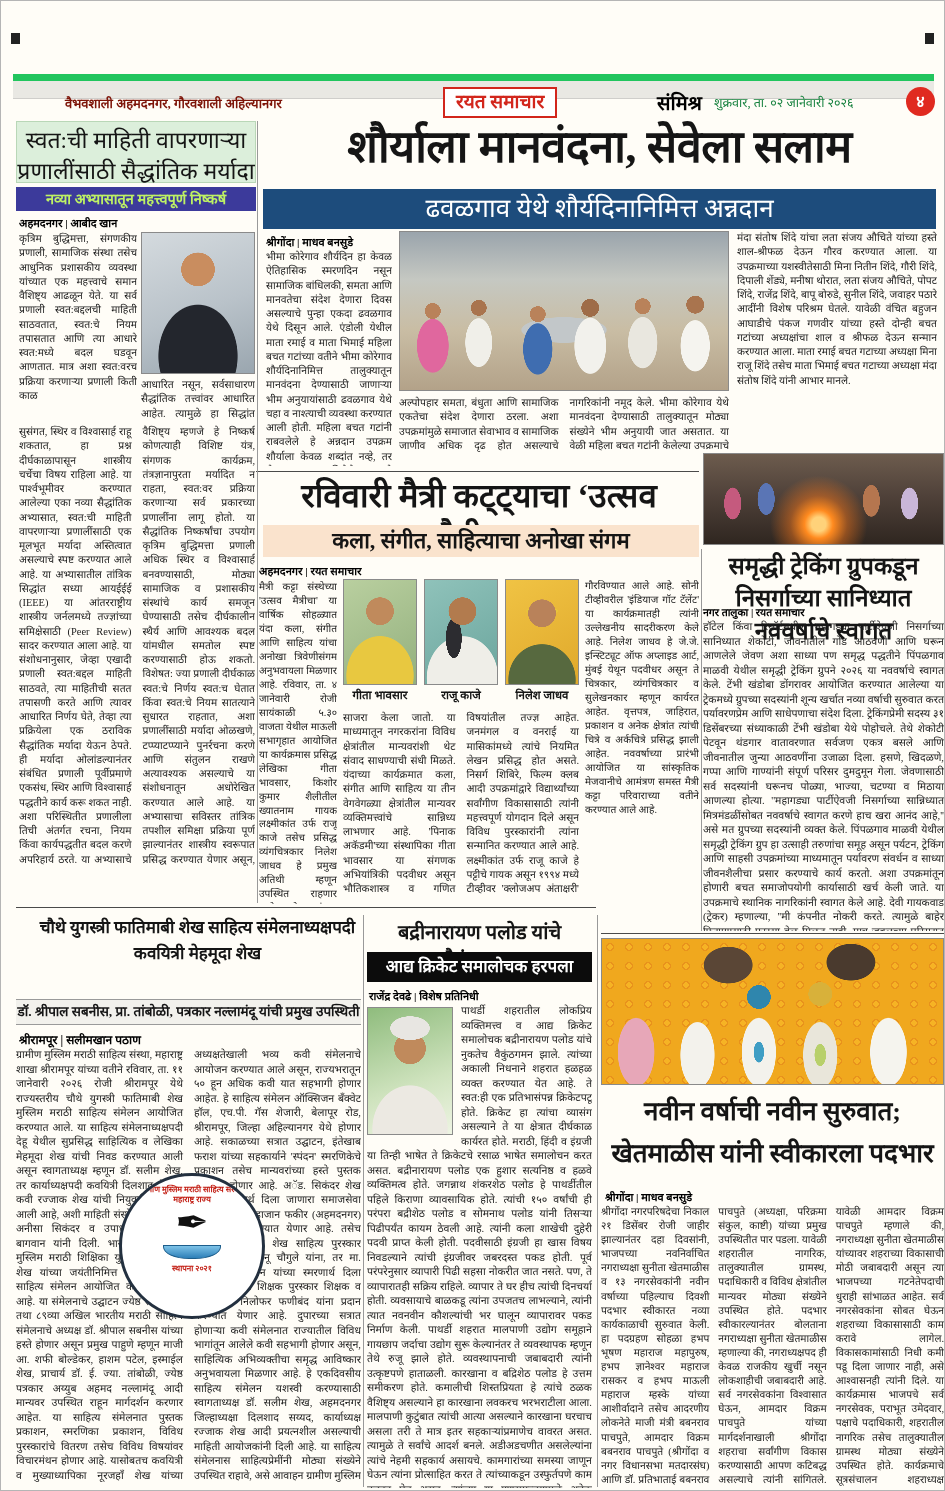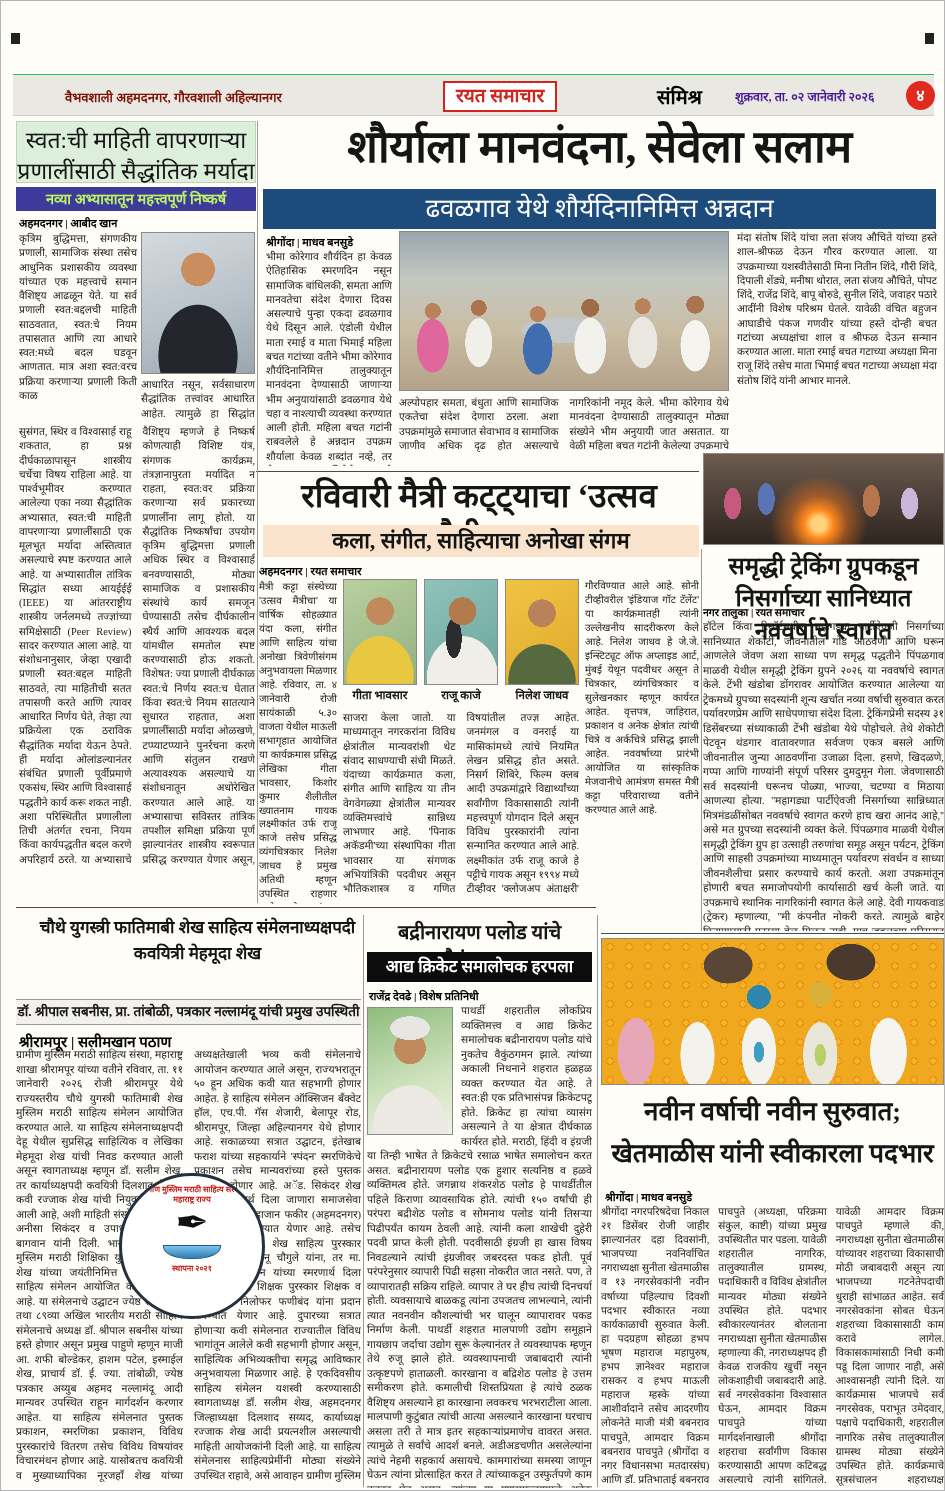--- a/index.html
+++ b/index.html
@@ -7,26 +7,26 @@
   .page{position:relative;width:945px;height:1491px;margin:0 auto;background:#fffdf7;
         font-family:"Liberation Serif","DejaVu Serif",serif;color:#151515;overflow:hidden;border:1px solid #b5b5b5}
   .abs{position:absolute}
   .body-txt{font-size:10.4px;line-height:1.37;text-align:justify;overflow:hidden;color:#1c1c1c}
   .byline{font-size:11px;font-weight:bold;color:#000}
   .rule{position:absolute;background:#4a4a4a}
   .photo{position:absolute;overflow:hidden;border:1px solid #8a8a8a}
   .cap{font-weight:bold;text-align:center;font-size:11.5px;line-height:1.2}
 
   
-  .masthead{left:12px;top:73px;width:921px;height:42px;background:#e9e8e3;border-top:1px solid #22c55e;border-bottom:1px solid #cfcecb}
+  .masthead{left:12px;top:73px;width:921px;height:25px;background:#e9e8e3;border-top:7px solid #22c55e;border-bottom:1px solid #cfcecb}
   .slogan{position:absolute;left:52px;top:13px;font-size:13px;font-weight:bold;color:#7d1408}
   .paper-box{position:absolute;left:430px;top:6px;border:2px solid #d2261c;background:#fff;color:#d2261c;
              font-size:19px;font-weight:bold;padding:1px 11px;line-height:1.3}
   .section-label{position:absolute;left:644px;top:8px;font-size:20px;font-weight:bold;color:#000}
-  .dateline{position:absolute;left:722px;top:13px;font-size:12.5px;font-weight:bold;color:#4c1d95}
+  .dateline{position:absolute;left:701px;top:13px;font-size:12.5px;font-weight:normal;color:#15803d}
   .pageno{position:absolute;left:893px;top:6px;width:29px;height:29px;border-radius:50%;background:#e02a20;color:#fff;
           font-size:16px;font-weight:bold;text-align:center;line-height:29px}
   .reg-mark{position:absolute;width:9px;height:11px;background:#222}
 
   
   .hl-green{background:#dcefdb;border:1px solid #b9d7b7;font-size:23px;font-weight:normal;text-align:center;line-height:1.35;padding-top:3px}
   .bar-purple{background:#3c3a9b;color:#bef264;font-size:14.5px;font-weight:bold;text-align:center;line-height:24px}
   .hl-main{font-size:45px;font-weight:bold;text-align:center;line-height:1.3;letter-spacing:-.5px}
   .bar-navy{background:#1d4c7c;color:#fff;font-size:26px;font-weight:normal;text-align:center;line-height:40px}
   .hl-mid{font-size:33px;font-weight:bold;text-align:center;line-height:1.25}
@@ -161,21 +161,21 @@
   <div class="photo ph-campfire" style="left:702px;top:452px;width:241px;height:92px"></div>
   <div class="abs hl-sm" style="left:702px;top:549px;width:241px;height:52px;font-size:24px;line-height:1.35">समृद्धी ट्रेकिंग ग्रुपकडून निसर्गाच्या सानिध्यात नववर्षाचे स्वागत</div>
   <div class="abs byline" style="left:702px;top:604px;width:241px;font-size:10.5px">नगर तालुका | रयत समाचार</div>
   <div class="abs body-txt" style="left:702px;top:619px;width:241px;height:311px;font-size:10.6px">हॉटेल किंवा रिसॉर्टमधील महागड्या पार्टीऐवजी निसर्गाच्या सानिध्यात शेकोटी, जीवनातील गोड आठवणी आणि घरून आणलेले जेवण अशा साध्या पण समृद्ध पद्धतीने पिंपळगाव माळवी येथील समृद्धी ट्रेकिंग ग्रुपने २०२६ या नववर्षाचे स्वागत केले. टेंभी खंडोबा डोंगरावर आयोजित करण्यात आलेल्या या ट्रेकमध्ये ग्रुपच्या सदस्यांनी शून्य खर्चात नव्या वर्षाची सुरुवात करत पर्यावरणप्रेम आणि साधेपणाचा संदेश दिला. ट्रेकिंगप्रेमी सदस्य ३१ डिसेंबरच्या संध्याकाळी टेंभी खंडोबा येथे पोहोचले. तेथे शेकोटी पेटवून थंडगार वातावरणात सर्वजण एकत्र बसले आणि जीवनातील जुन्या आठवणींना उजाळा दिला. हसणे, खिदळणे, गप्पा आणि गाण्यांनी संपूर्ण परिसर दुमदुमून गेला. जेवणासाठी सर्व सदस्यांनी घरूनच पोळ्या, भाज्या, चटण्या व मिठाया आणल्या होत्या. ''महागड्या पार्टीऐवजी निसर्गाच्या सान्निध्यात मित्रमंडळींसोबत नववर्षाचे स्वागत करणे हाच खरा आनंद आहे,'' असे मत ग्रुपच्या सदस्यांनी व्यक्त केले. पिंपळगाव माळवी येथील समृद्धी ट्रेकिंग ग्रुप हा उत्साही तरुणांचा समूह असून पर्यटन, ट्रेकिंग आणि साहसी उपक्रमांच्या माध्यमातून पर्यावरण संवर्धन व साध्या जीवनशैलीचा प्रसार करण्याचे कार्य करतो. अशा उपक्रमांतून होणारी बचत समाजोपयोगी कार्यासाठी खर्च केली जाते. या उपक्रमाचे स्थानिक नागरिकांनी स्वागत केले आहे. देवी गायकवाड (ट्रेकर) म्हणाल्या, ''मी कंपनीत नोकरी करते. त्यामुळे बाहेर फिरण्यासाठी फारसा वेळ मिळत नाही. मात्र जवळच्या परिसरात अशा प्रकारचे उपक्रम झाल्यामुळे स्थानिक पर्यटनाला चालना मिळते.'' काळे यांनी सांगितले की, ''आमचा ग्रुप शून्य बजेटमध्ये परिसरातील निसर्गरम्य ठिकाणांना भेट देतो तसेच त्या परिसराची स्वच्छता व निगा राखण्याचे काम करतो.''</div>
 
   <div class="rule" style="left:15px;top:906px;width:580px;height:1px"></div>
   <div class="rule" style="left:600px;top:932px;width:343px;height:1px"></div>
 
   <div class="abs hl-sm" style="left:24px;top:914px;width:345px;height:80px;font-size:17px;line-height:1.55">चौथे युगस्त्री फातिमाबी शेख साहित्य संमेलनाध्यक्षपदी कवयित्री मेहमूदा शेख</div>
   <div class="abs bar-gray" style="left:15px;top:998px;width:345px;height:26px">डॉ. श्रीपाल सबनीस, प्रा. तांबोळी, पत्रकार नल्लामंदू यांची प्रमुख उपस्थिती</div>
-  <div class="abs byline" style="left:18px;top:1030px;width:340px;font-size:15px">श्रीरामपूर | सलीमखान पठाण</div>
+  <div class="abs byline" style="left:18px;top:1030px;width:340px;font-size:12px">श्रीरामपूर | सलीमखान पठाण</div>
   <div class="abs cols2 body-txt" style="left:15px;top:1047px;width:345px;height:438px;font-size:10.6px">ग्रामीण मुस्लिम मराठी साहित्य संस्था, महाराष्ट्र शाखा श्रीरामपूर यांच्या वतीने रविवार, ता. ११ जानेवारी २०२६ रोजी श्रीरामपूर येथे राज्यस्तरीय चौथे युगस्त्री फातिमाबी शेख मुस्लिम मराठी साहित्य संमेलन आयोजित करण्यात आले. या साहित्य संमेलनाध्यक्षपदी देहू येथील सुप्रसिद्ध साहित्यिक व लेखिका मेहमूदा शेख यांची निवड करण्यात आली असून स्वागताध्यक्ष म्हणून डॉ. सलीम शेख, तर कार्याध्यक्षपदी कवयित्री दिलशाद शेख व कवी रज्जाक शेख यांची नियुक्ती करण्यात आली आहे, अशी माहिती संस्थेच्या सहसचिव अनीसा सिकंदर व उपाध्यक्ष खाजाभाई बागवान यांनी दिली. भारतातील पहिल्या मुस्लिम मराठी शिक्षिका युगस्त्री फातिमाबी शेख यांच्या जयंतीनिमित्त हे एकदिवसीय साहित्य संमेलन आयोजित करण्यात आले आहे. या संमेलनाचे उद्घाटन ज्येष्ठ साहित्यिक तथा ८९व्या अखिल भारतीय मराठी साहित्य संमेलनाचे अध्यक्ष डॉ. श्रीपाल सबनीस यांच्या हस्ते होणार असून प्रमुख पाहुणे म्हणून माजी आ. शफी बोल्डेकर, हाशम पटेल, इस्माईल शेख, प्राचार्य डॉ. ई. ज्या. तांबोळी, ज्येष्ठ पत्रकार अय्युब अहमद नल्लामंदू आदी मान्यवर उपस्थित राहून मार्गदर्शन करणार आहेत. या साहित्य संमेलनात पुस्तक प्रकाशन, स्मरणिका प्रकाशन, विविध पुरस्कारांचे वितरण तसेच विविध विषयांवर विचारमंथन होणार आहे. यासोबतच कवयित्री व मुख्याध्यापिका नूरजहाँ शेख यांच्या अध्यक्षतेखाली भव्य कवी संमेलनाचे आयोजन करण्यात आले असून, राज्यभरातून ५० हून अधिक कवी यात सहभागी होणार आहेत. हे साहित्य संमेलन ऑक्सिजन बँक्वेट हॉल, एच.पी. गॅस शेजारी, बेलापूर रोड, श्रीरामपूर, जिल्हा अहिल्यानगर येथे होणार आहे. सकाळच्या सत्रात उद्घाटन, इंतेखाब फराश यांच्या सहकार्याने 'स्पंदन' स्मरणिकेचे प्रकाशन तसेच मान्यवरांच्या हस्ते पुस्तक प्रकाशन होणार आहे. अॅड. सिकंदर शेख यांच्या स्मरणार्थ दिला जाणारा समाजसेवा पुरस्कार शेख शहाजान फकीर (अहमदनगर) यांना प्रदान करण्यात येणार आहे. तसेच युगस्त्री फातिमाबी शेख साहित्य पुरस्कार कवयित्री सायराबानू चौगुले यांना, तर मा. हुसेनसाब बागवान यांच्या स्मरणार्थ दिला जाणारा आदर्श शिक्षक पुरस्कार शिक्षक व गझलकारा निलोफर फणीबंद यांना प्रदान करण्यात येणार आहे. दुपारच्या सत्रात होणाऱ्या कवी संमेलनात राज्यातील विविध भागांतून आलेले कवी सहभागी होणार असून, साहित्यिक अभिव्यक्तीचा समृद्ध आविष्कार अनुभवायला मिळणार आहे. हे एकदिवसीय साहित्य संमेलन यशस्वी करण्यासाठी स्वागताध्यक्ष डॉ. सलीम शेख, अहमदनगर जिल्हाध्यक्षा दिलशाद सय्यद, कार्याध्यक्ष रज्जाक शेख आदी प्रयत्नशील असल्याची माहिती आयोजकांनी दिली आहे. या साहित्य संमेलनास साहित्यप्रेमींनी मोठ्या संख्येने उपस्थित राहावे, असे आवाहन ग्रामीण मुस्लिम मराठी साहित्य संस्थेचे मुख्य संयोजक जिल्हाध्यक्ष दिलशाद सय्यद व डॉ. सलीम शेख यांनी केले.</div>
   <div class="badge" style="left:118px;top:1172px">
     <div class="arc">ग्रामीण मुस्लिम मराठी साहित्य संस्था, महाराष्ट्र राज्य</div>
     <span class="nib">✒</span>
     <div class="book"></div>
     <div class="est">स्थापना २०२१</div>
   </div>
 
   <div class="abs hl-sm" style="left:366px;top:917px;width:225px;height:30px;font-size:20px">बद्रीनारायण पलोड यांचे वैकुंठगमन</div>
   <div class="abs bar-black" style="left:366px;top:951px;width:225px;height:30px">आद्य क्रिकेट समालोचक हरपला</div>

